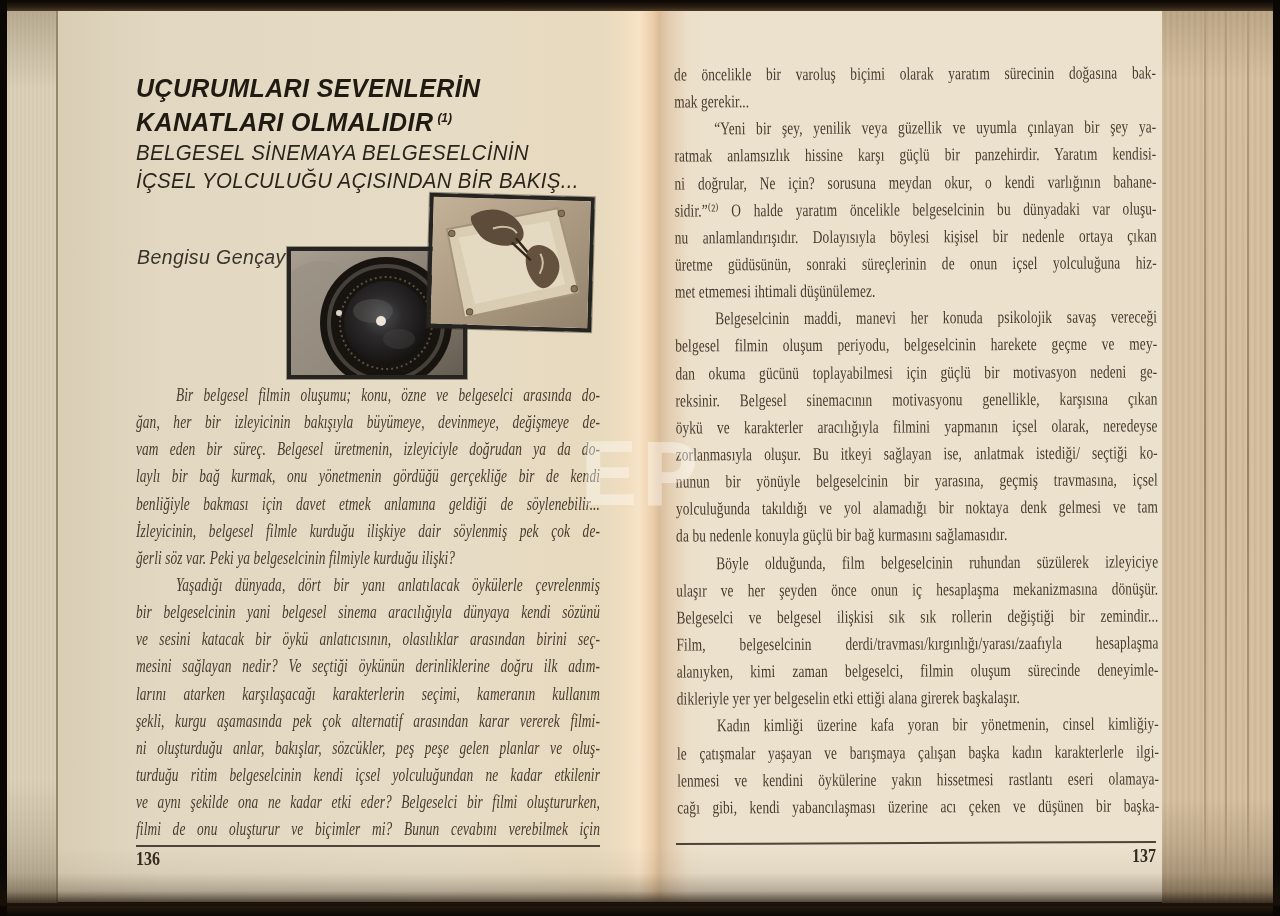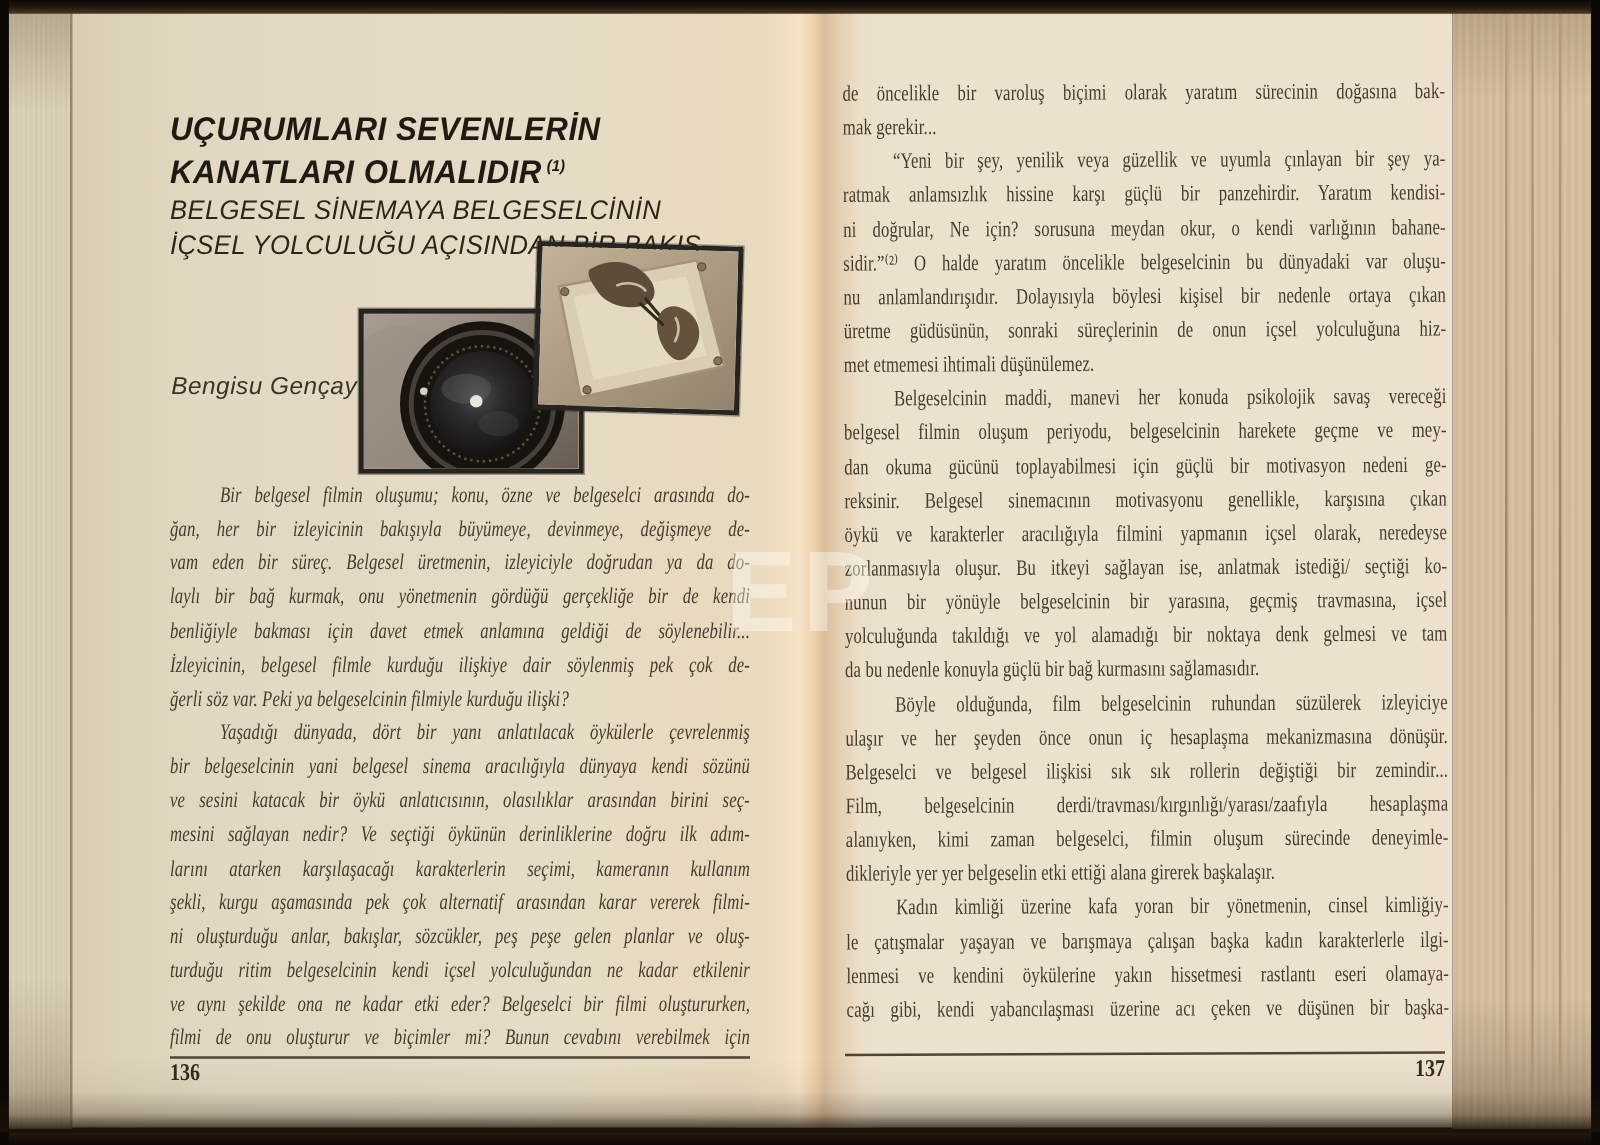--- a/index.html
+++ b/index.html
@@ -44,40 +44,40 @@
   }
   #edge-right{
     left:1162px;top:9px;width:111px;height:897px;
     background:
       linear-gradient(180deg,rgba(90,70,40,.2) 0%,rgba(0,0,0,0) 8%,rgba(0,0,0,0) 88%,rgba(70,52,28,.35) 100%),
       repeating-linear-gradient(90deg,#d8c3a5 0px,#ccb697 3px,#d8c3a5 6px);
   }
   .edge-line{top:9px;width:2px;height:897px;background:linear-gradient(180deg,#b39a78,#8d7556 50%,#b39a78);opacity:.8;}
 
   
-  #left-col{left:136px;top:16px;width:465px;height:744px;z-index:10;}
+  #left-col{left:136px;top:0;width:465px;height:744px;z-index:10;}
   .title-line{
     position:absolute;left:0;
     font-family:"Liberation Sans","DejaVu Sans",sans-serif;
     font-weight:bold;font-style:italic;
     font-size:25px;letter-spacing:.4px;color:#201a13;
     transform:scaleY(1.05);transform-origin:0 50%;white-space:nowrap;
   }
   .subtitle-line{
     position:absolute;left:0;
     font-family:"Liberation Sans","DejaVu Sans",sans-serif;
     font-style:italic;font-weight:500;
     font-size:20.5px;letter-spacing:.3px;color:#2c251c;
     transform:scaleY(1.05);transform-origin:0 50%;white-space:nowrap;
   }
   .sup{font-size:12px;vertical-align:super;letter-spacing:0;margin-left:4px;}
   #author{
     position:absolute;left:1px;top:246px;
     font-family:"Liberation Sans","DejaVu Sans",sans-serif;
-    font-style:italic;font-size:19.5px;color:#3a332a;letter-spacing:.4px;margin-top:36px;
+    font-style:italic;font-size:19.5px;color:#3a332a;letter-spacing:.4px;
   }
 
   
   .photo{position:absolute;border:4px solid #262420;box-shadow:0 0 0 1px rgba(40,35,28,.4);overflow:hidden;}
   #photo-lens{left:287px;top:247px;width:172px;height:124px;z-index:11;}
   #photo-hands{left:428px;top:195px;width:157px;height:127px;z-index:12;transform:rotate(1.6deg);}
 
   
   .body-col{position:absolute;z-index:10;}
   #left-body{left:136px;top:382px;width:464px;font-style:italic;}

